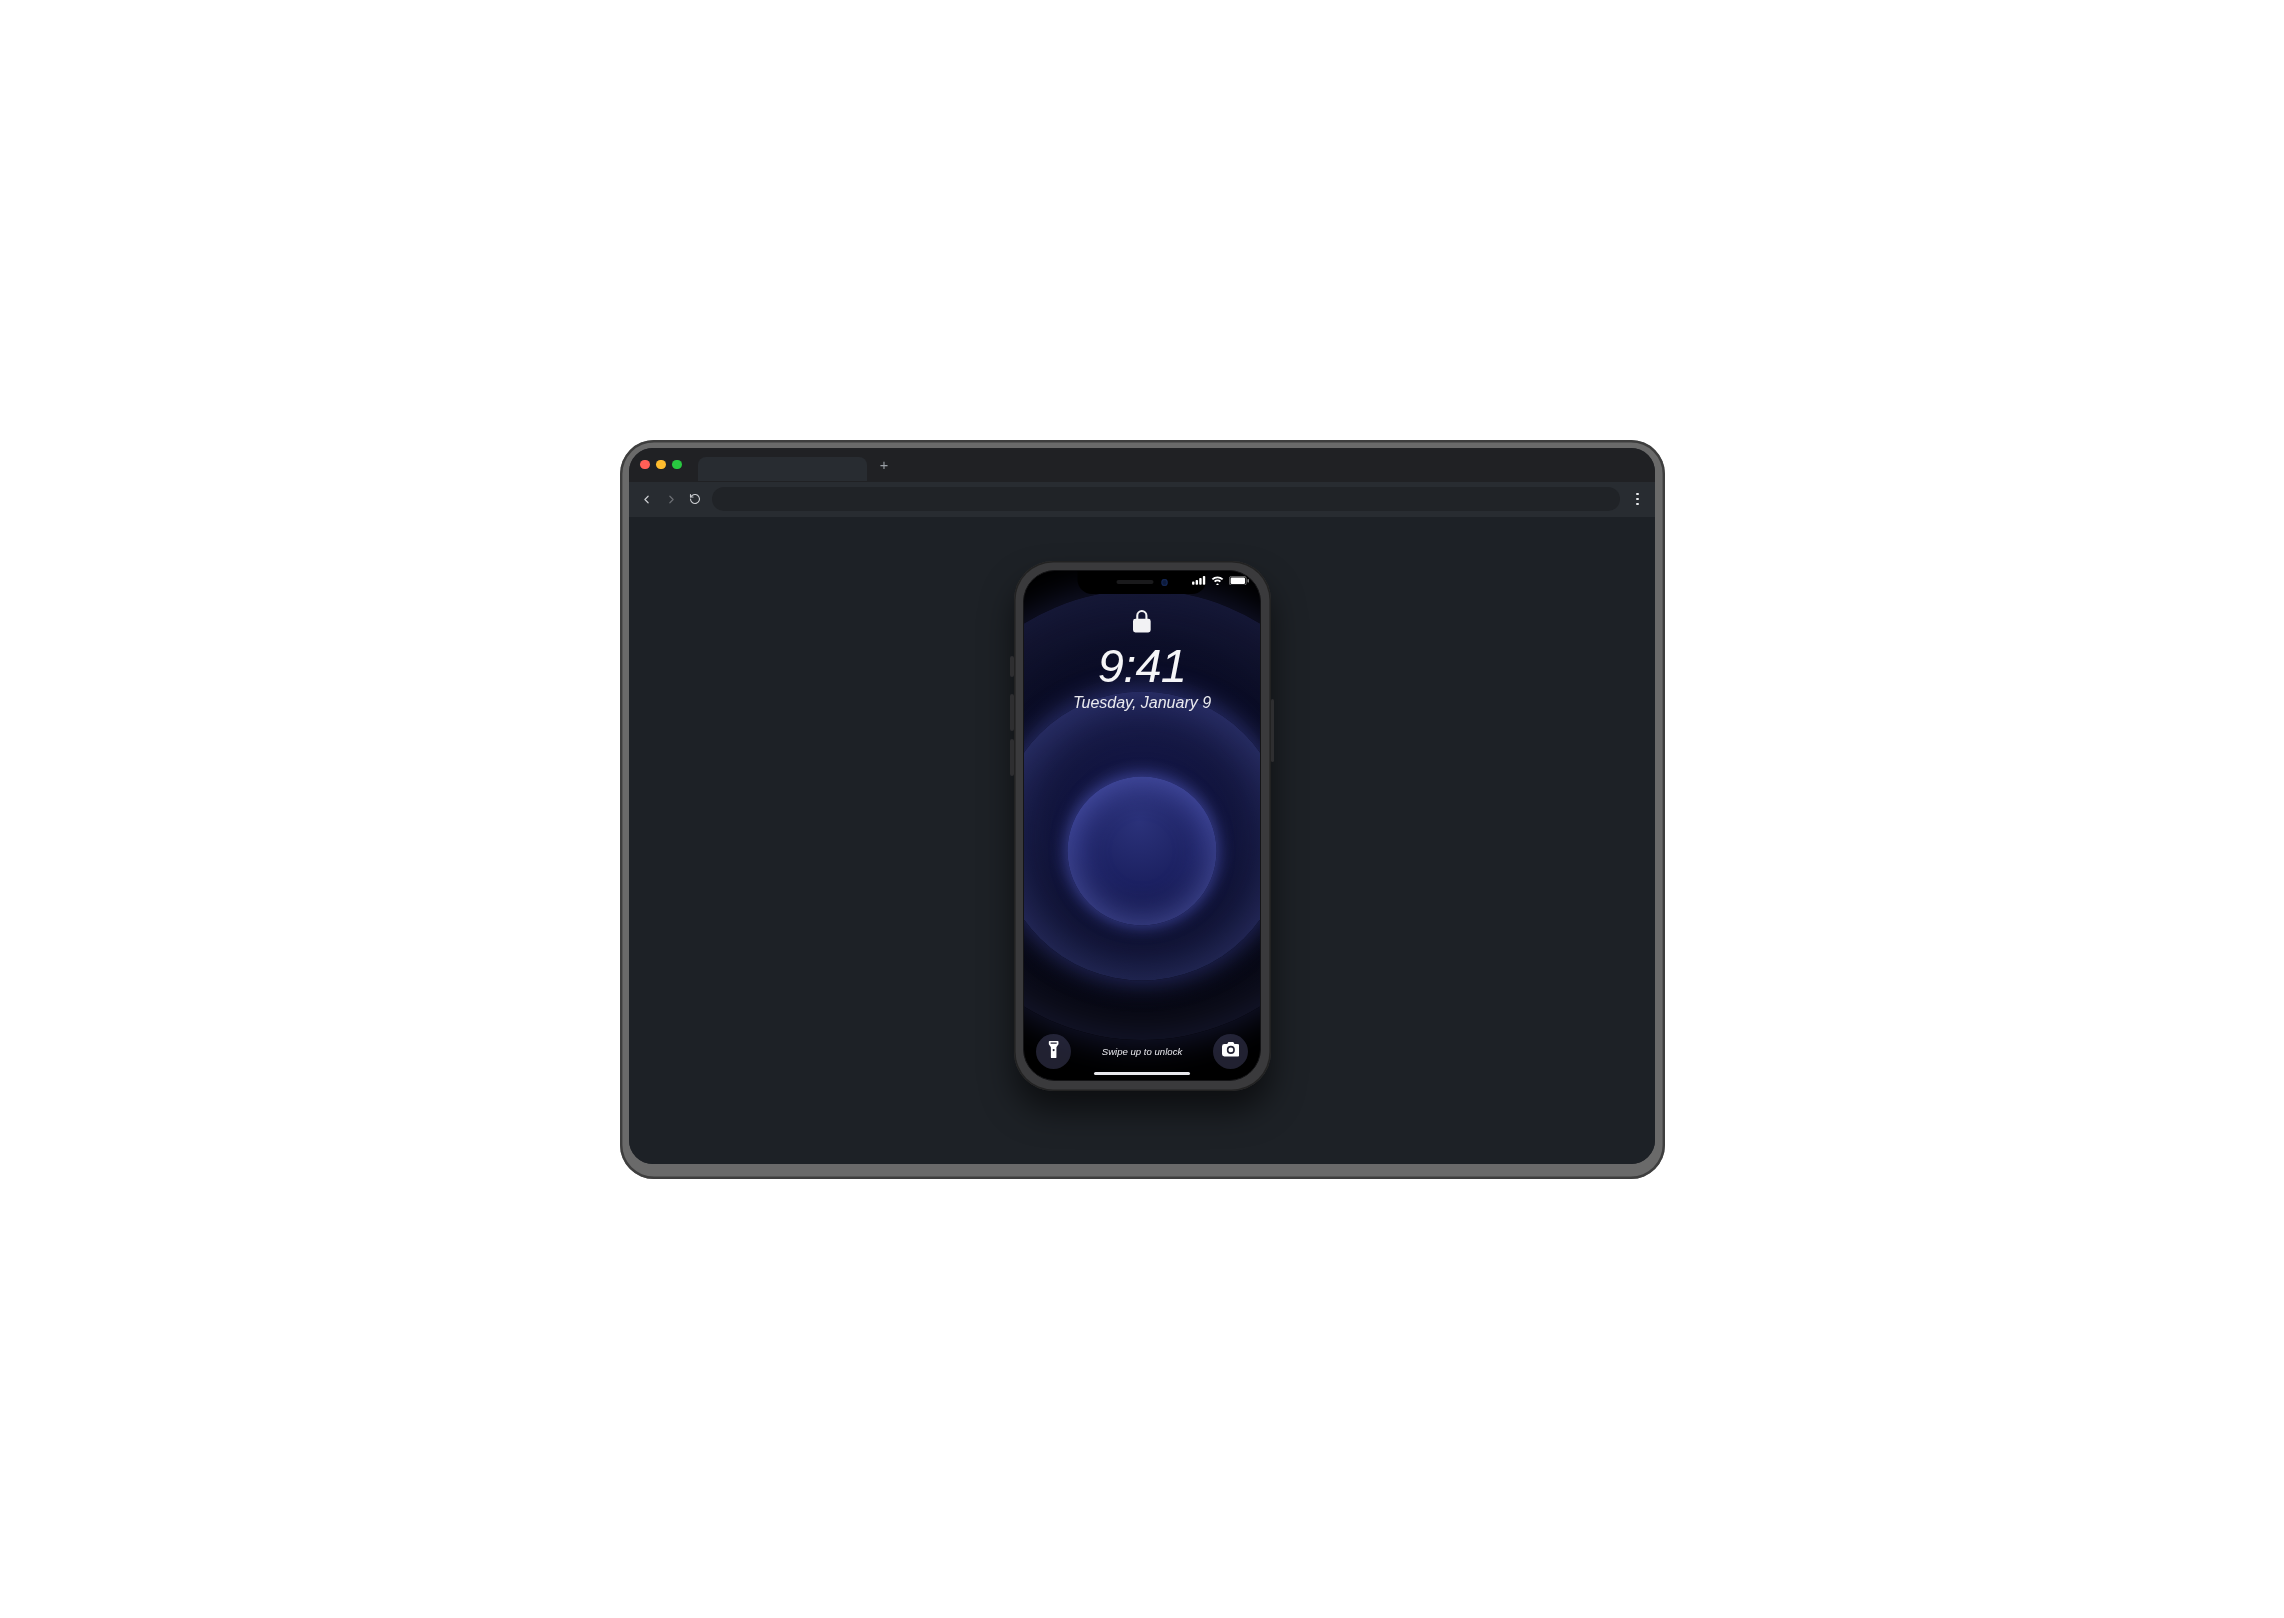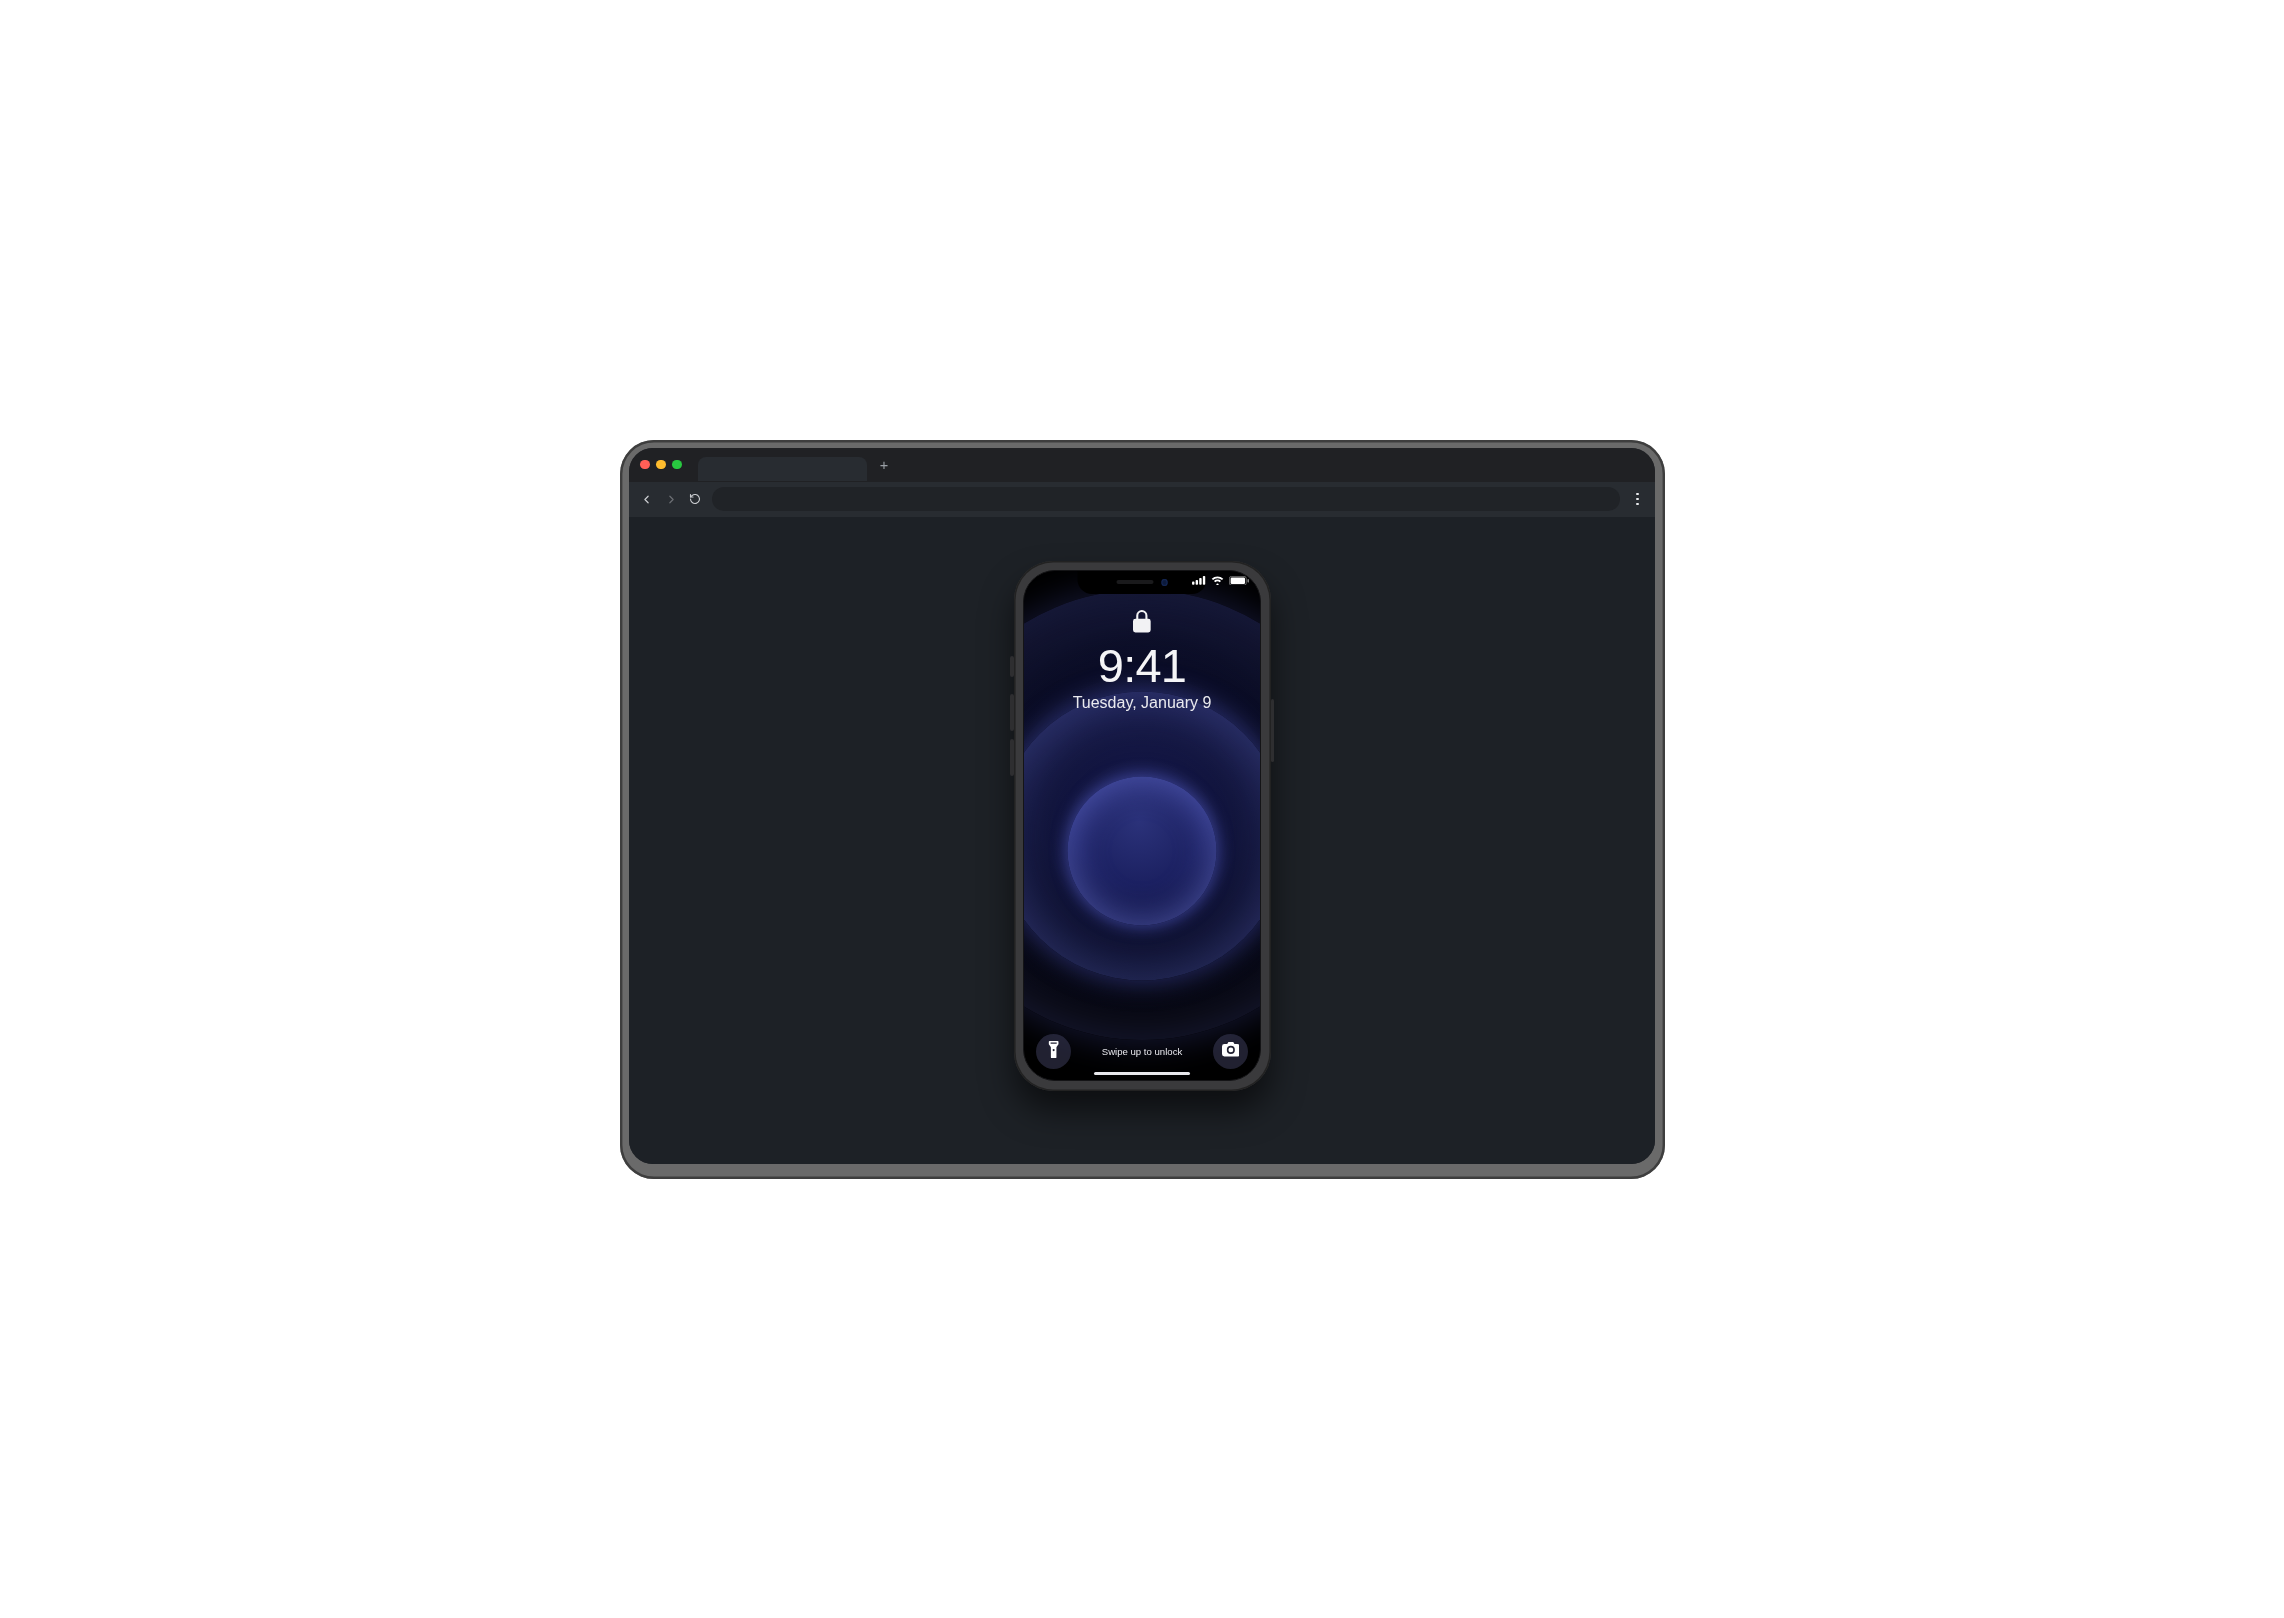--- a/index.html
+++ b/index.html
@@ -78,20 +78,21 @@
   .page{flex:1;background:var(--br-page-bg);display:flex;align-items:flex-start;justify-content:center;padding-top:44px;}
 
   
   .phone{
     position:relative;
     width:257px;height:530px;
     border-radius:39px;
     background:var(--phone-body);
     padding:9.6px;
     box-shadow:0 20px 32px rgba(0,0,0,.55),0 0 0 1.6px #222 inset;
+    font-style:italic;
   }
   .side-btn{position:absolute;background:#2e2e30;border-radius:2.4px;}
   .side-btn.mute{left:-3.2px;top:95px;width:3.2px;height:21px;}
   .side-btn.vol1{left:-3.2px;top:133px;width:3.2px;height:37px;}
   .side-btn.vol2{left:-3.2px;top:178px;width:3.2px;height:37px;}
   .side-btn.pwr{right:-3.2px;top:138px;width:3.2px;height:63px;}
   .screen{
     position:relative;width:100%;height:100%;
     border-radius:32px;overflow:hidden;
     background:var(--screen-black);

